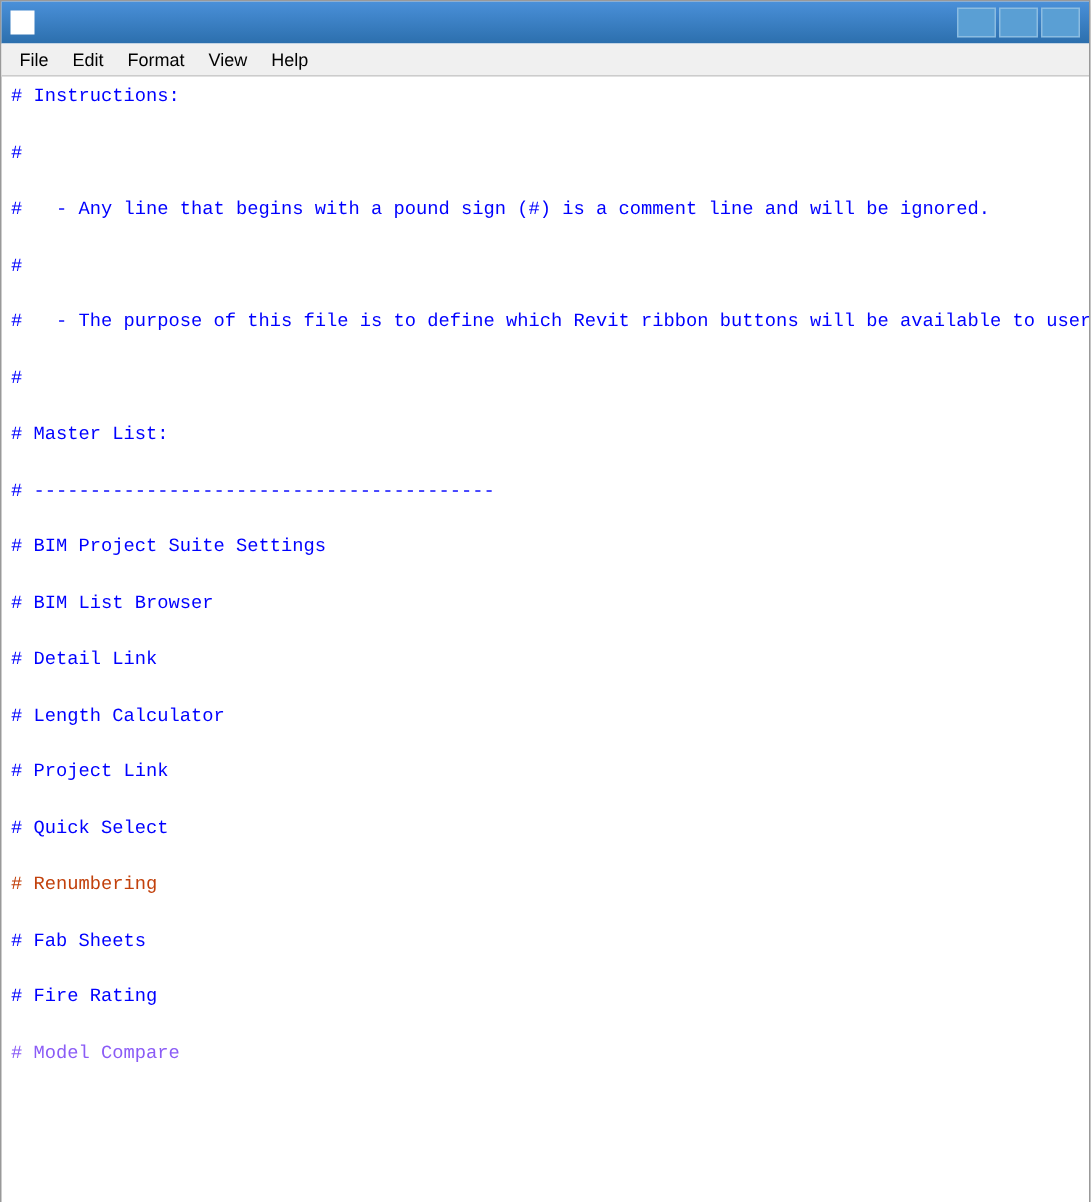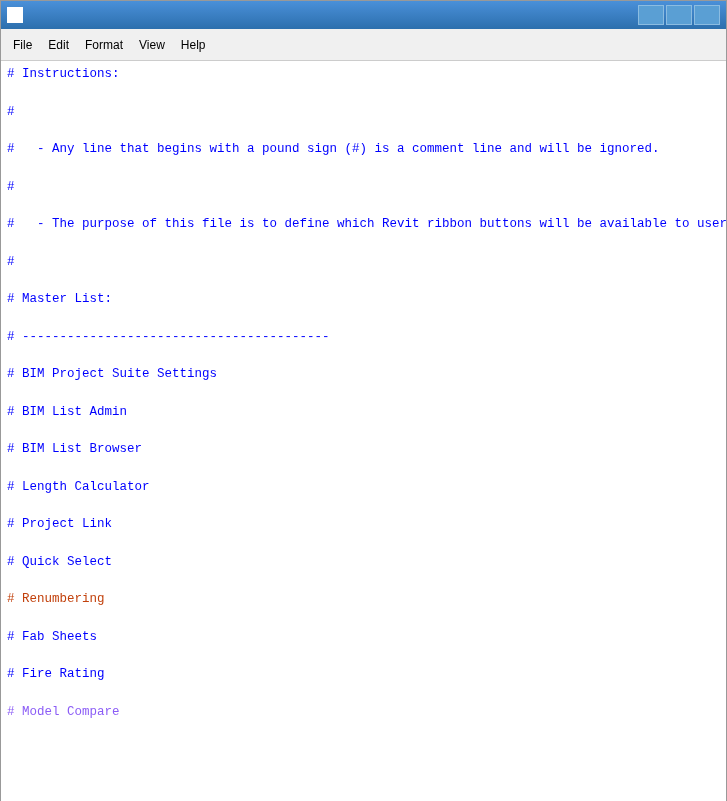--- a/index.html
+++ b/index.html
@@ -72,21 +72,21 @@
       font-size: 12px;
       font-family: Arial, sans-serif;
     }
 
     
     .menu-bar {
       background: #f0f0f0;
       border-bottom: 1px solid #ccc;
       display: flex;
       padding: 2px 4px;
-      height: 32px;
+      height: 22px;
       align-items: center;
       flex-shrink: 0;
     }
     .menu-item {
       padding: 1px 8px;
       font-family: 'Segoe UI', Arial, sans-serif;
       font-size: 12px;
       cursor: pointer;
       color: #000;
     }
@@ -150,22 +150,22 @@
   <div class="content-area">
     <div class="text-editor" id="editor"><span class="line" style="color:#0000ff"># Instructions:</span>
 <span class="line" style="color:#0000ff">#</span>
 <span class="line" style="color:#0000ff">#   - Any line that begins with a pound sign (#) is a comment line and will be ignored.</span>
 <span class="line" style="color:#0000ff">#</span>
 <span class="line" style="color:#0000ff">#   - The purpose of this file is to define which Revit ribbon buttons will be available to users of this suite.</span>
 <span class="line" style="color:#0000ff">#</span>
 <span class="line" style="color:#0000ff"># Master List:</span>
 <span class="line" style="color:#0000ff"># -----------------------------------------</span>
 <span class="line" style="color:#0000ff"># BIM Project Suite Settings</span>
-<span class="line" style="color:#0000ff"># BIM List Admin</span>
 <span class="line" style="color:#0000ff"># BIM List Browser</span>
+<span class="line" style="color:#0000ff"># Detail Link</span>
 <span class="line" style="color:#0000ff"># Length Calculator</span>
 <span class="line" style="color:#0000ff"># Project Link</span>
 <span class="line" style="color:#0000ff"># Quick Select</span>
 <span class="line" style="color:#c2410c"># Renumbering</span>
 <span class="line" style="color:#0000ff"># Fab Sheets</span>
 <span class="line" style="color:#0000ff"># Fire Rating</span>
 <span class="line" style="color:#8b5cf6"># Model Compare</span>
 
 
 

